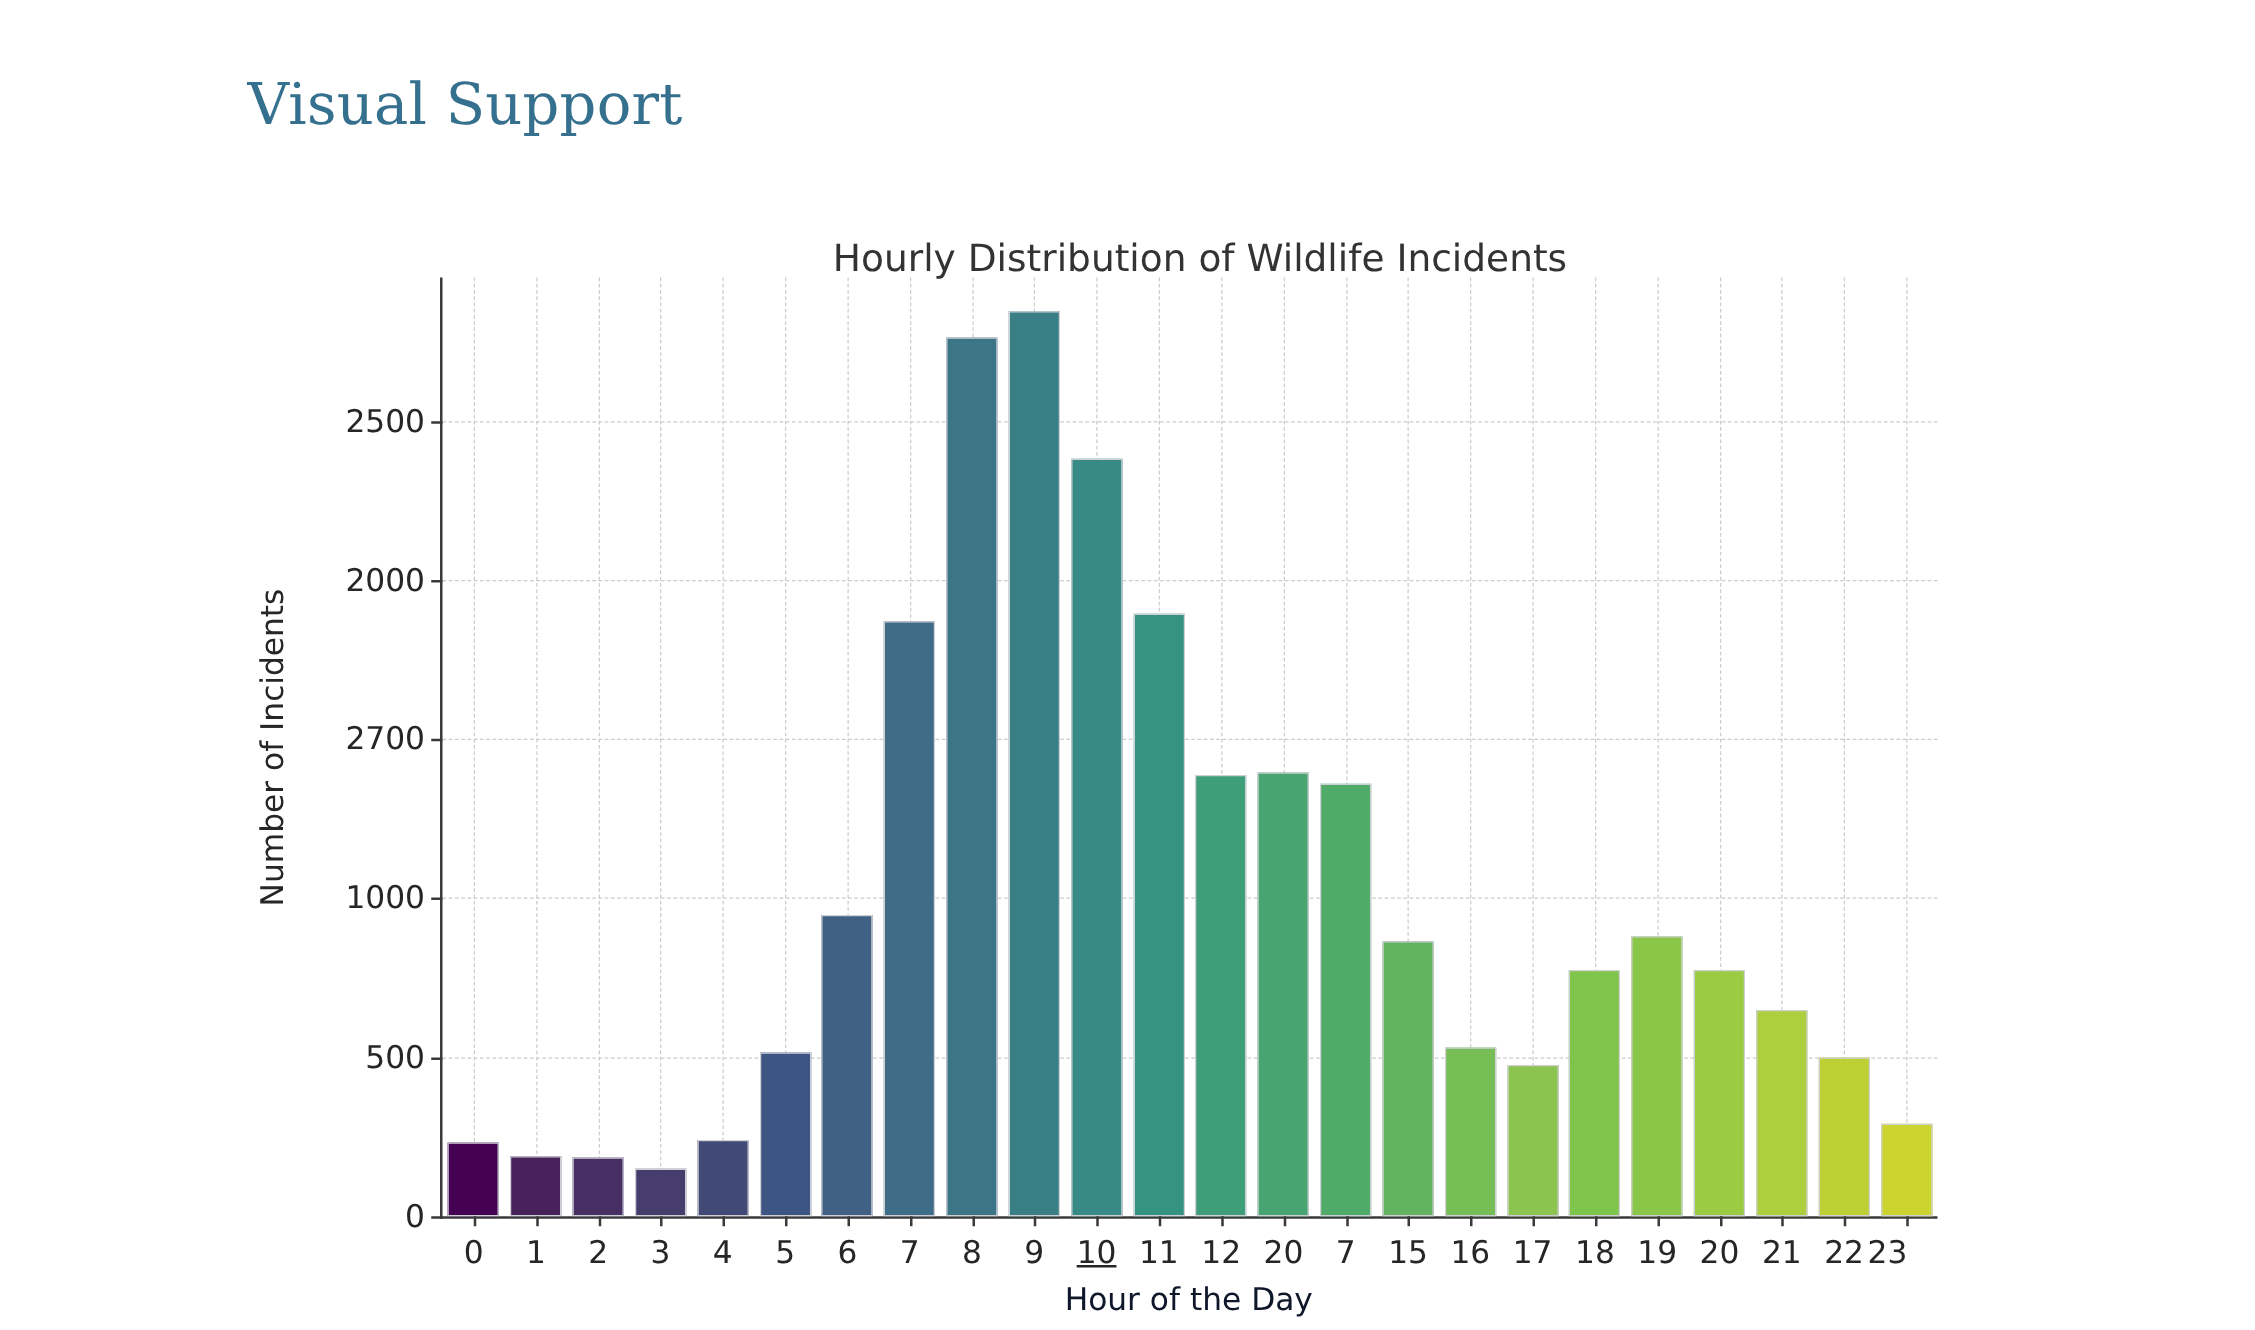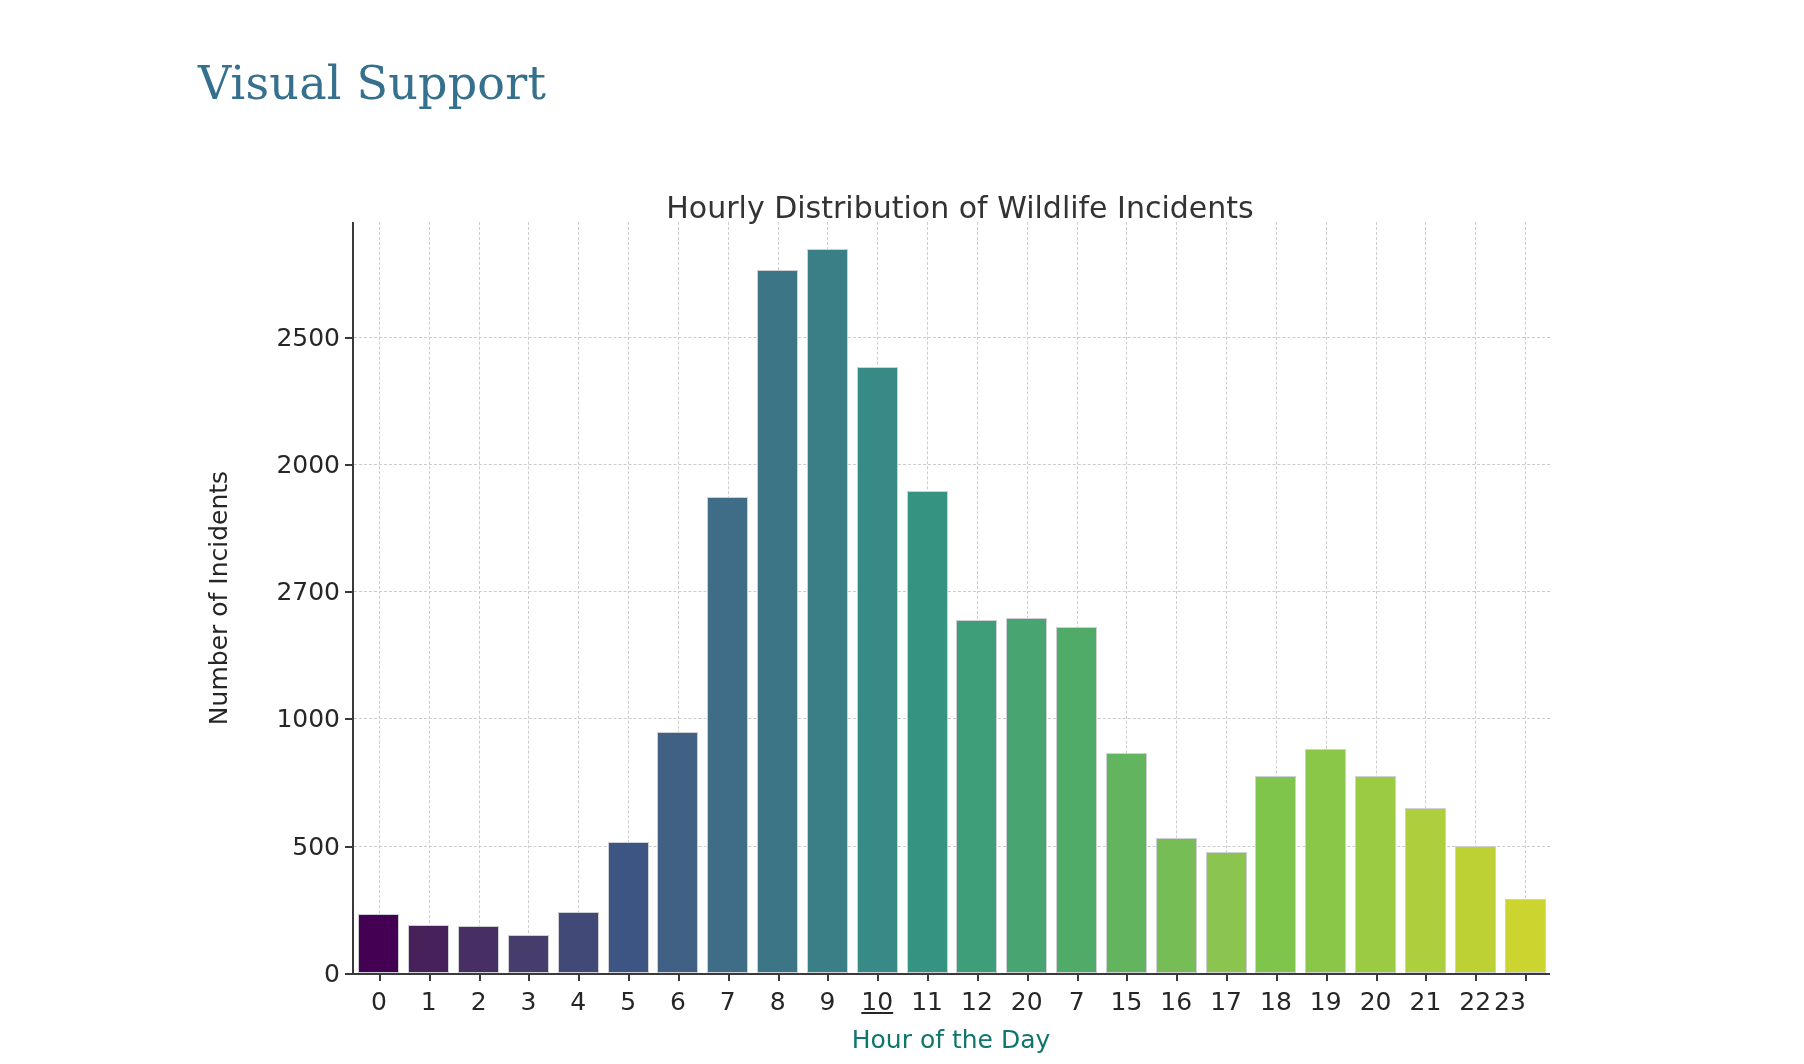--- a/index.html
+++ b/index.html
@@ -113,21 +113,21 @@
     white-space: nowrap;
   }
 
   #xaxis-label {
     position: absolute;
     left: 82px;
     width: 1198px;
     top: 835px;
     text-align: center;
     font-size: 25px;
-    color: #0f766e;
+    color: #0f172a;
     white-space: nowrap;
   }
 
   #yaxis-label {
     position: absolute;
     left: -52px;
     top: 408px;
     transform: translate(-50%, -50%) rotate(-90deg);
     transform-origin: center center;
     font-size: 25px;

